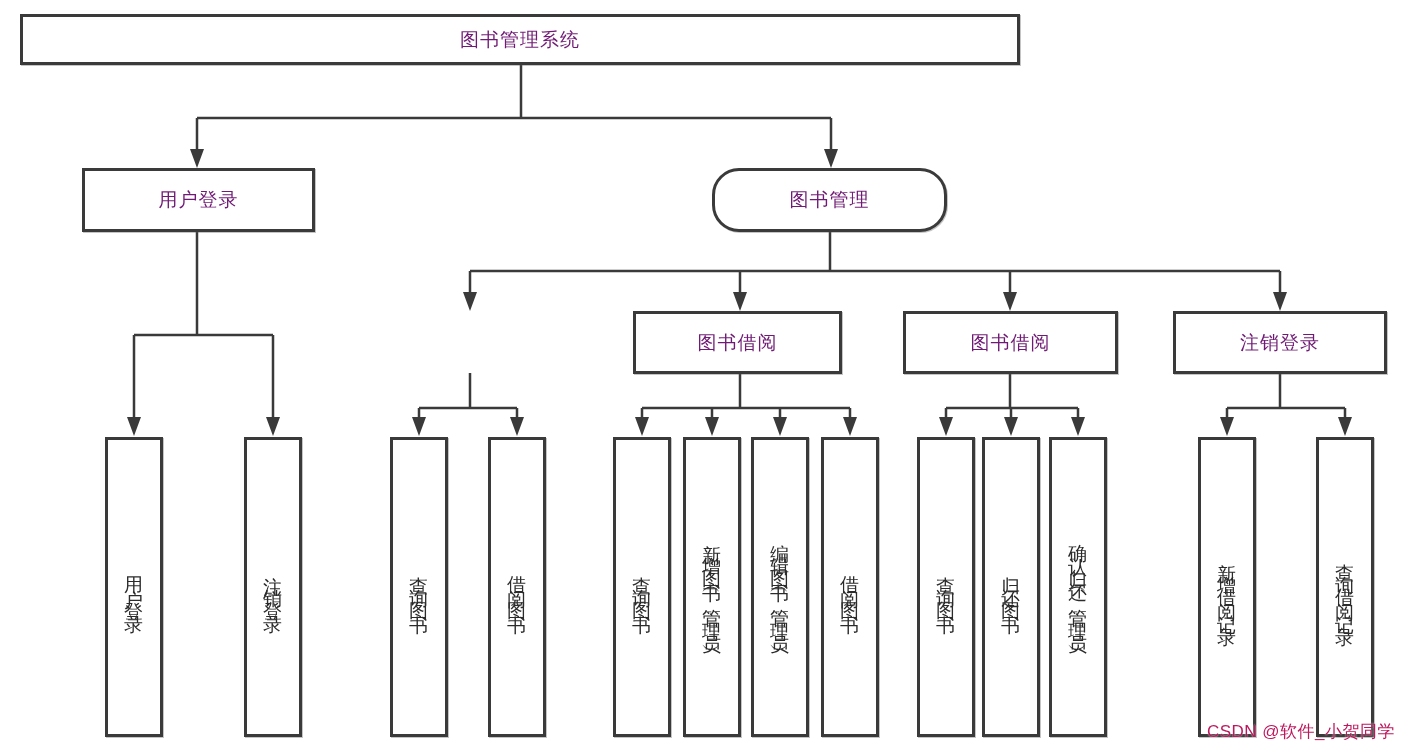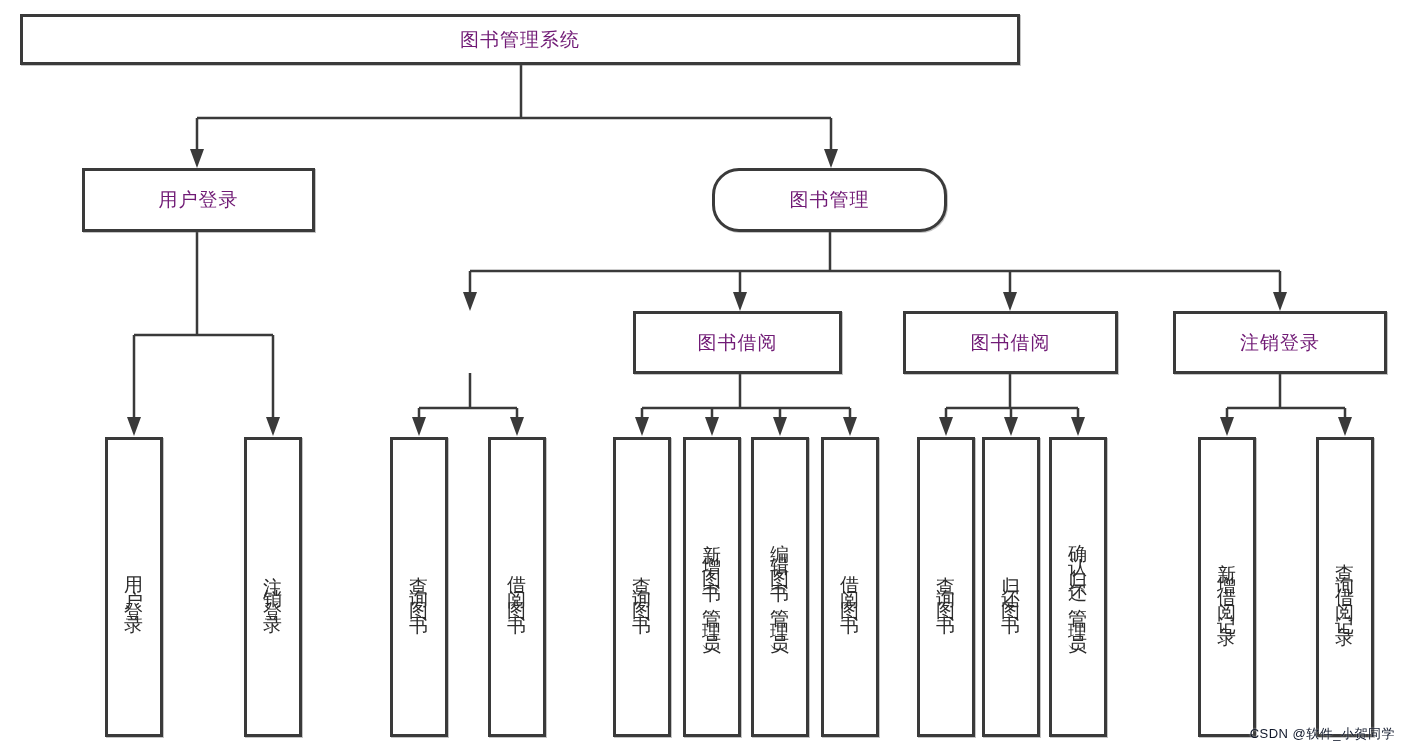--- a/index.html
+++ b/index.html
@@ -48,23 +48,23 @@
     line-height: 1;
     letter-spacing: 13px;
     color: #2b2b2b;
     white-space: nowrap;
   }
   .watermark {
     position: absolute;
     right: 10px;
     bottom: 4px;
     z-index: 3;
-    font-size: 13px;
+    font-size: 17px;
     letter-spacing: 0.5px;
-    color: #0f172a;
+    color: #be185d;
     text-shadow: 0 0 2px rgba(255,255,255,0.9);
     white-space: nowrap;
   }
 </style>
 </head>
 <body>
 
 <div class="canvas">
 
   <svg class="connectors" viewBox="0 0 1405 747" xmlns="http://www.w3.org/2000/svg" aria-hidden="true">

